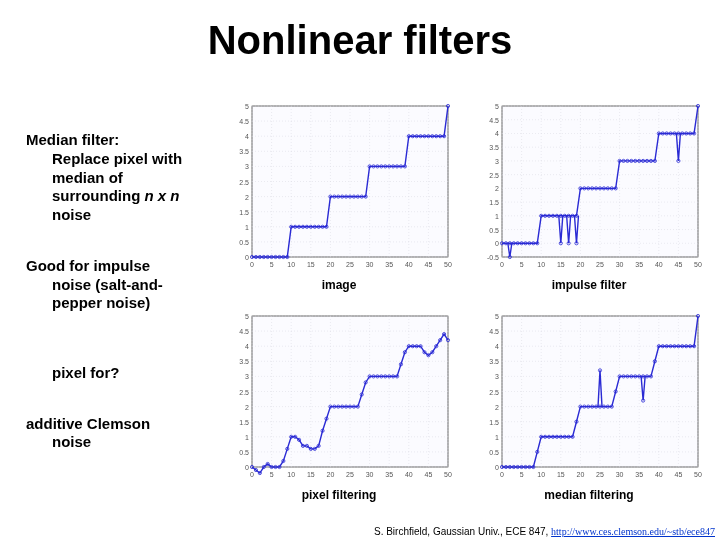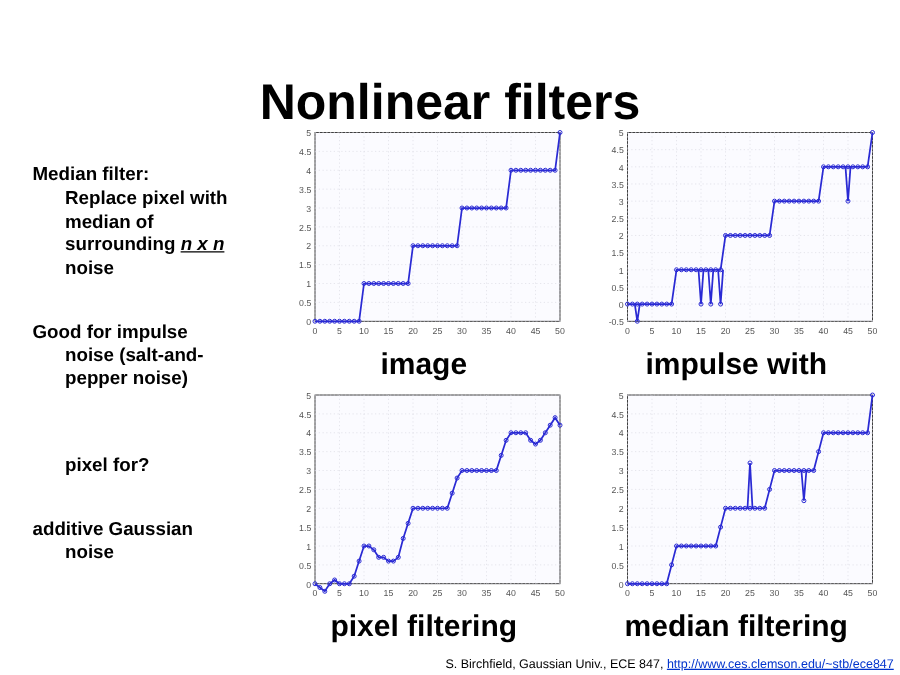--- a/index.html
+++ b/index.html
@@ -18,63 +18,62 @@
     height: 540px;
   }
   .title {
     position: absolute;
     top: 18px;
     left: 0;
     width: 720px;
     text-align: center;
     font-size: 40px;
     font-weight: bold;
-    margin-top: 42px;
   }
   .textcol {
     position: absolute;
     left: 26px;
     top: 110px;
     width: 190px;
     font-size: 15px;
     font-weight: bold;
     line-height: 1.25;
   }
   .textcol .block { margin-bottom: 32px; margin-top: 21px; }
   .textcol .sub { padding-left: 26px; }
-  .em { font-style: italic; text-decoration: underline; }
+  .em { font-style: italic; }
 
   .charts {
     position: absolute;
     left: 224px;
     top: 100px;
   }
   .chart {
     position: absolute;
     width: 230px;
     height: 173px;
     background: #fff;
   }
   .chart svg { display:block; }
   .caption {
     position: absolute;
-    font-size: 24px;
+    font-size: 12px;
     font-weight: bold;
     text-align: center;
   }
   .footer {
     position: absolute;
     left: 0;
     bottom: 3px;
     width: 715px;
     text-align: right;
     font-size: 10px;
     color: #000;
   }
-  .footer a { color: #0033cc; text-decoration: underline; }
+  .footer a { color: #0033cc; text-decoration: underline; font-family: Liberation Serif, serif; }
 </style>
 </head>
 <body>
 
 <div class="slide">
   <div class="title">Nonlinear filters</div>
 
   <div class="textcol">
     <div class="block">
       <div>Median filter:</div>
@@ -88,21 +87,21 @@
     <div class="block">
       <span>Good for impulse</span><br>
       <span class="sub" style="display:inline-block">noise (salt-and-</span><br>
       <span class="sub" style="display:inline-block">pepper noise)</span>
     </div>
     <div class="block">
       <br>
       <span class="sub" style="display:inline-block">pixel for?</span>
     </div>
     <div class="block">
-      <span>additive Gaussian</span><br>
+      <span>additive Clemson</span><br>
       <span class="sub" style="display:inline-block">noise</span>
     </div>
   </div>
 
   <div class="charts">
     <div class="chart" id="chart0" style="left:0;top:0">
         <svg width="230" height="173" viewBox="0 0 230 173">
           <rect x="28" y="6" width="196" height="151" fill="#fbfbff" stroke="#000" stroke-width="0.6"></rect>
           <line x1="28" y1="6" x2="28" y2="157" stroke="#d8d8e0" stroke-width="0.5" stroke-dasharray="1,2"></line>
           <line x1="47.6" y1="6" x2="47.6" y2="157" stroke="#d8d8e0" stroke-width="0.5" stroke-dasharray="1,2"></line>
@@ -516,21 +515,21 @@
           <circle cx="220.07999999999998" cy="36.19999999999999" r="1.6" fill="none" stroke="#2a2ad4" stroke-width="0.8"></circle>
           <circle cx="224" cy="6" r="1.6" fill="none" stroke="#2a2ad4" stroke-width="0.8"></circle>
           <path d="M 124 96.6 L 126 60.36 L 128 96.6" fill="none" stroke="#2a2ad4" stroke-width="1.4"></path>
           <circle cx="126" cy="60.36" r="1.6" fill="none" stroke="#2a2ad4" stroke-width="0.8"></circle>
           <path d="M 167.12 66.4 L 169.12 90.55999999999999 L 171.12 66.4" fill="none" stroke="#2a2ad4" stroke-width="1.4"></path>
           <circle cx="169.12" cy="90.55999999999999" r="1.6" fill="none" stroke="#2a2ad4" stroke-width="0.8"></circle>
         </svg>
       </div>
 
     <div class="caption" style="left:0;top:178px;width:230px">image</div>
-    <div class="caption" style="left:250px;top:178px;width:230px">impulse with</div>
+    <div class="caption" style="left:250px;top:178px;width:230px">impulse filter</div>
     <div class="caption" style="left:0;top:388px;width:230px">pixel filtering</div>
     <div class="caption" style="left:250px;top:388px;width:230px">median filtering</div>
   </div>
 
   <div class="footer">
     <span>S. Birchfield, Gaussian Univ., ECE 847, </span><a href="#">http://www.ces.clemson.edu/~stb/ece847</a>
   </div>
 </div>
 
 </body></html>

